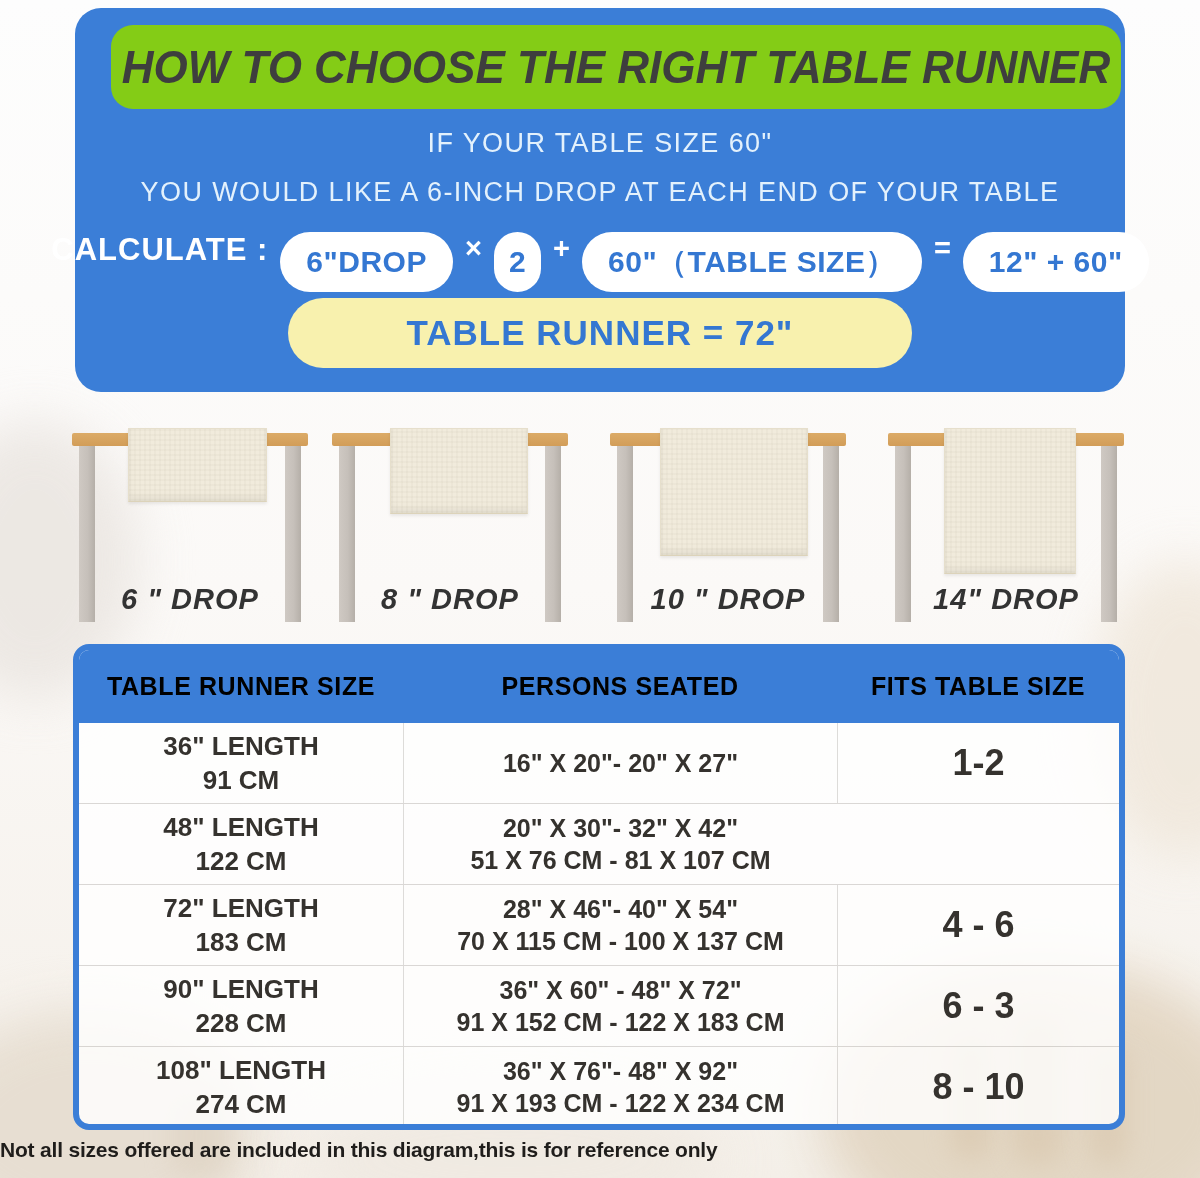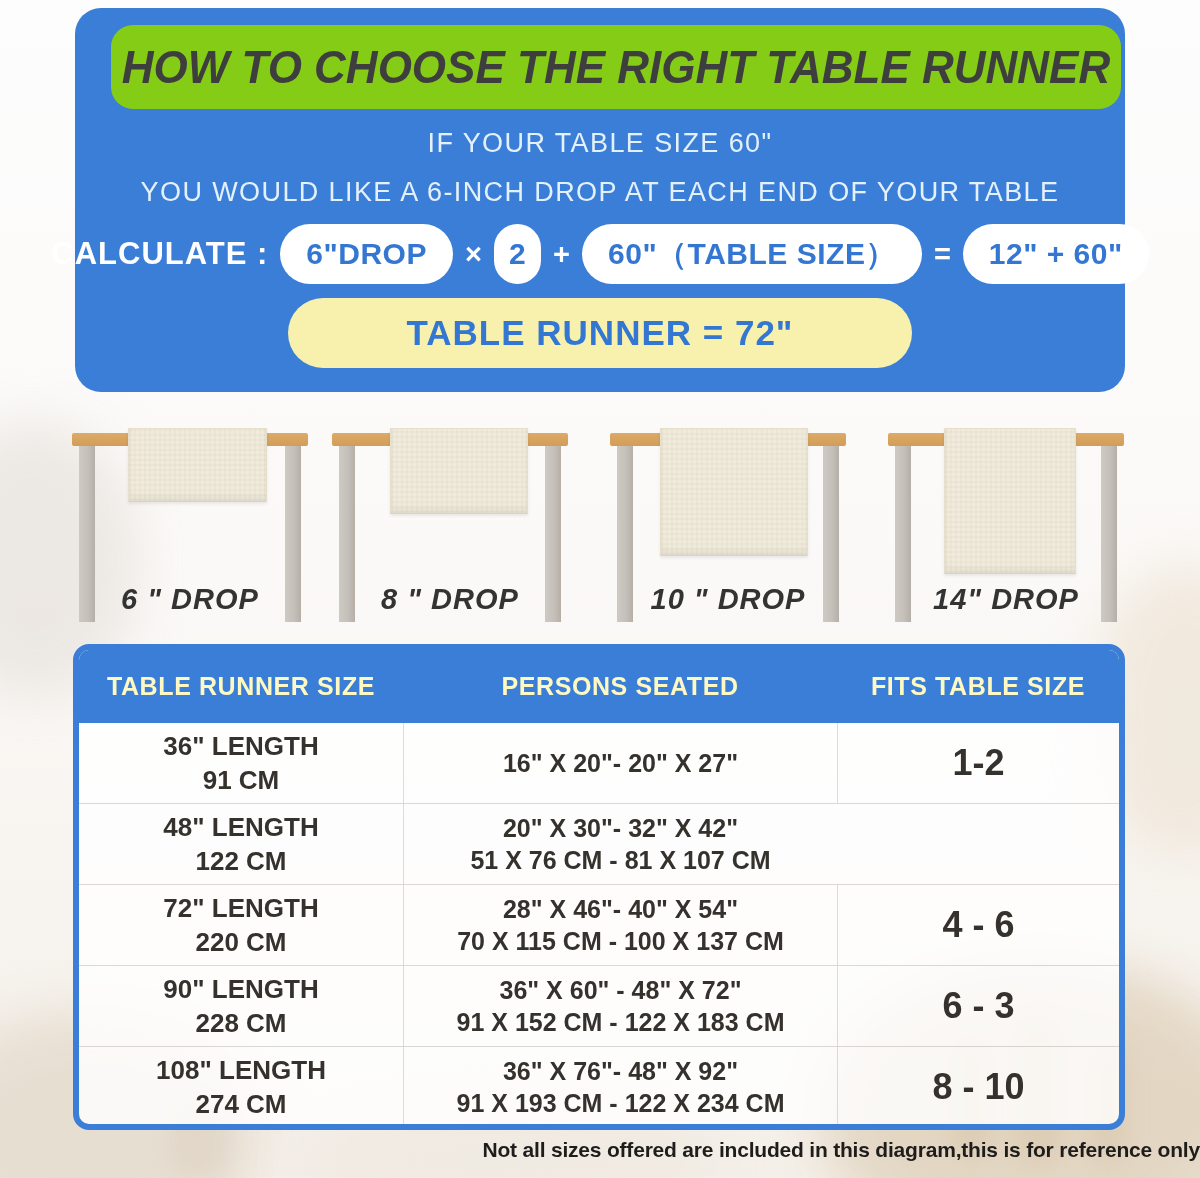--- a/index.html
+++ b/index.html
@@ -30,22 +30,22 @@
   .top-panel{position:absolute;left:75px;top:8px;width:1050px;height:384px;
     background:#3b7ed7;border-radius:26px;z-index:2;}
   .title-bar{position:absolute;left:36px;top:17px;width:1010px;height:84px;
     background:#84cc16;border-radius:22px;display:flex;align-items:center;justify-content:center;}
   .title-bar h1{margin:0;font-size:44px;font-weight:900;font-style:italic;
     color:#3e3e3e;letter-spacing:0px;white-space:nowrap;transform:scaleY(1.04);}
   .sub{position:absolute;left:0;width:100%;margin:0;text-align:center;
     color:#e3f1fc;font-size:27px;letter-spacing:1.4px;white-space:nowrap;}
   .sub1{top:120px;}
   .sub2{top:156px;margin-top:13px;}
-  .calc-row{position:absolute;left:0;top:216px;width:100%;height:60px;
-    display:flex;align-items:center;justify-content:center;gap:12px;}
+  .calc-row{position:absolute;left:0;top:224px;width:100%;height:60px;
+    display:flex;justify-content:center;gap:12px;}
   .calc-label{color:#ffffff;font-size:31px;font-weight:bold;letter-spacing:1px;white-space:nowrap;}
   .pill{background:#ffffff;color:#3477d2;font-weight:bold;font-size:30px;
     height:60px;display:flex;align-items:center;justify-content:center;
     padding:0 26px;border-radius:32px;white-space:nowrap;letter-spacing:.5px;}
   .pill-small{padding:0 15px;border-radius:28px;}
   .op{color:#ffffff;font-size:29px;font-weight:bold;}
   .result-banner{position:absolute;left:50%;top:290px;transform:translateX(-50%);
     width:624px;height:70px;background:#f8f1ae;border-radius:35px;
     display:flex;align-items:center;justify-content:center;
     color:#3477d2;font-size:35px;font-weight:bold;letter-spacing:1px;white-space:nowrap;}
@@ -73,35 +73,35 @@
     font-size:29px;font-weight:900;font-style:italic;color:#333333;
     letter-spacing:1px;white-space:nowrap;}
 
   
   .size-panel{position:absolute;left:73px;top:644px;width:1052px;height:486px;
     box-sizing:border-box;border:6px solid #3b7ed7;border-radius:16px;
     background:rgba(255,255,255,.82);overflow:hidden;z-index:2;}
   .size-header{height:73px;background:#3b7ed7;display:grid;
     grid-template-columns:324px 434px 282px;}
   .hcell{display:flex;align-items:center;justify-content:center;
-    color:#fef9c3;font-size:25px;font-weight:bold;letter-spacing:.6px;white-space:nowrap;}
+    color:#000000;font-size:25px;font-weight:bold;letter-spacing:.6px;white-space:nowrap;}
   .size-body{width:1040px;}
   .srow{display:grid;grid-template-columns:324px 434px 282px;height:80px;
     border-bottom:1px solid rgba(125,118,110,.28);}
   .srow:last-child{border-bottom:none;}
   .cell{display:flex;flex-direction:column;align-items:center;justify-content:center;
     text-align:center;gap:3px;color:#35322e;}
   .c2,.c3{border-left:1px solid rgba(125,118,110,.25);}
   .cell span{display:block;white-space:nowrap;font-weight:bold;}
   .c1 span{font-size:26px;}
   .c2 span{font-size:25px;}
   .c3 span{font-size:36px;}
 
   .footer-note{position:absolute;left:0;top:1138px;width:100%;margin:0;
-    text-align:right;font-size:21px;font-weight:bold;color:#1f1d1b;
+    text-align:left;font-size:21px;font-weight:bold;color:#1f1d1b;
     letter-spacing:-.2px;z-index:2;white-space:nowrap;}
 </style>
 </head>
 <body>
 
 <div class="stage">
 
   <div class="blob blob-left-mid"></div>
   <div class="blob blob-right-mid"></div>
   <div class="blob blob-bottom-left"></div>
@@ -187,21 +187,21 @@
           <span>122 CM</span>
         </div>
         <div class="cell c2">
           <span>20" X 30"- 32" X 42"</span>
           <span>51 X 76 CM - 81 X 107 CM</span>
         </div>
       </div>
       <div class="srow">
         <div class="cell c1">
           <span>72" LENGTH</span>
-          <span>220 CM</span>
+          <span>183 CM</span>
         </div>
         <div class="cell c2">
           <span>28" X 46"- 40" X 54"</span>
           <span>70 X 115 CM - 100 X 137 CM</span>
         </div>
         <div class="cell c3">
           <span>4 - 6</span>
         </div>
       </div>
       <div class="srow">

